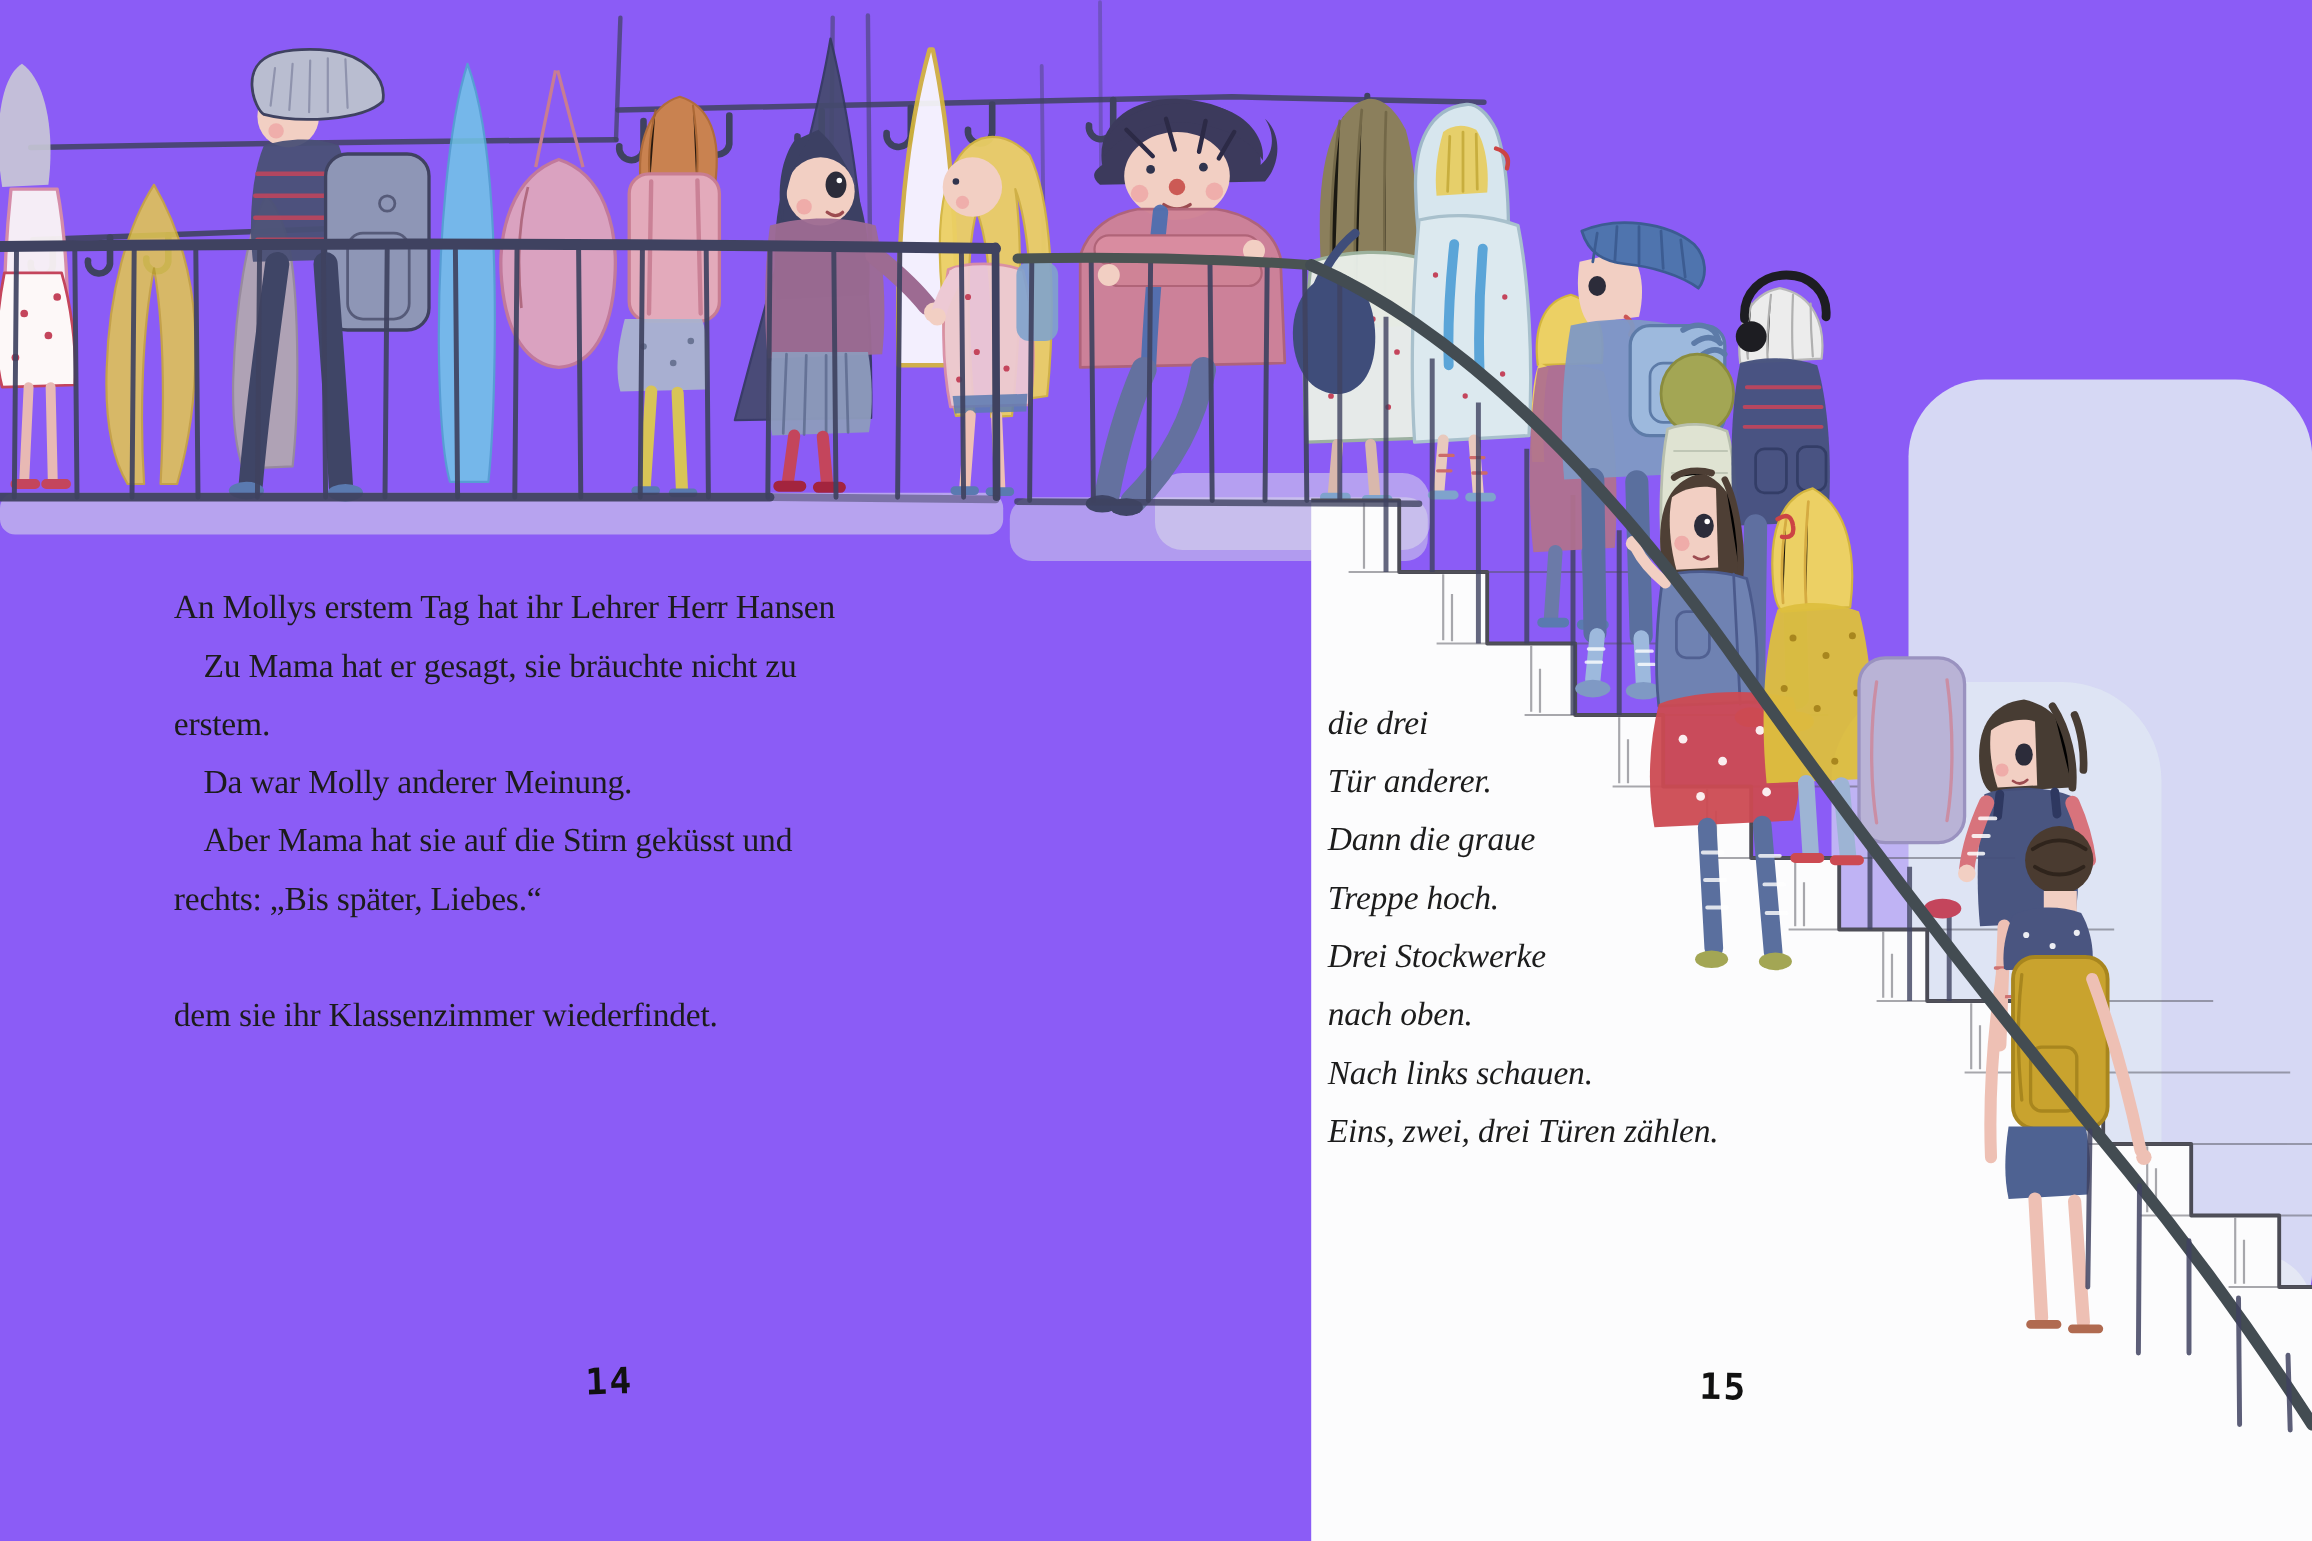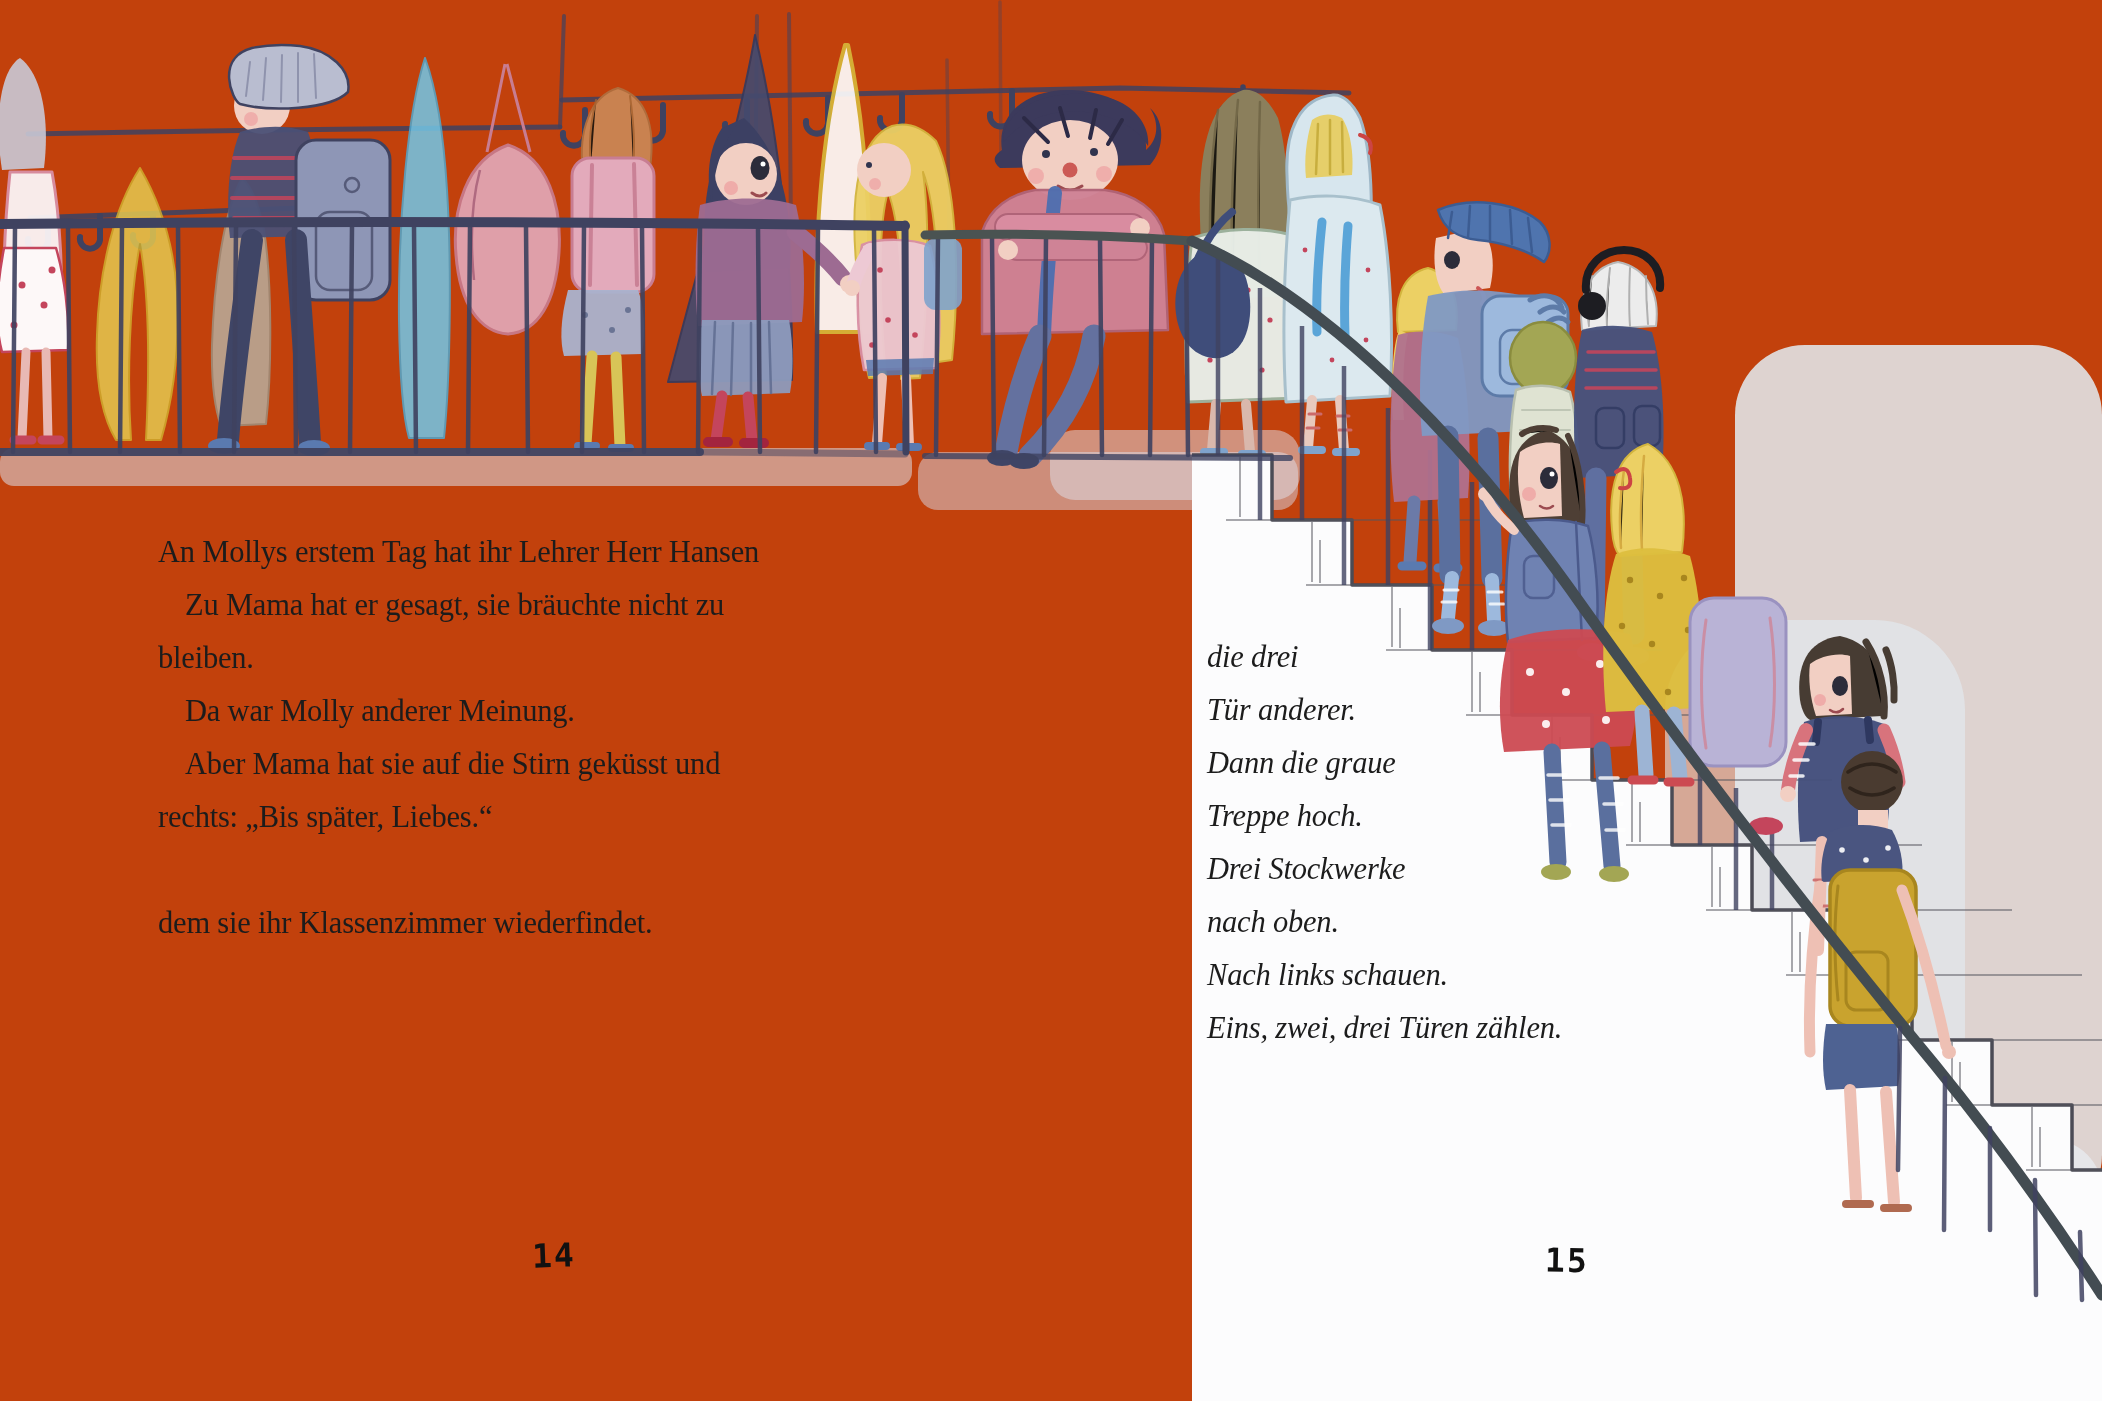--- a/index.html
+++ b/index.html
@@ -1,16 +1,16 @@
 <!DOCTYPE html>
 <html><head>
 <meta charset="utf-8">
 <style>
   html,body{margin:0;padding:0;background:#ffffff;}
-  .spread{position:relative;width:2102px;height:1401px;background:#c2410c;overflow:hidden;
+  .spread{position:relative;width:2102px;height:1401px;background:#8b5cf6;overflow:hidden;
           font-family:"Liberation Serif", serif;}
   .illo{position:absolute;left:0;top:0;width:2102px;height:1401px;display:block;}
   .text-block{position:absolute;color:#1c1c1c;font-size:30.5px;letter-spacing:-0.2px;}
   .text-left{left:158px;top:526px;width:800px;}
   .text-right{left:1207px;top:631px;width:560px;font-style:italic;}
   .line{height:53px;line-height:53px;white-space:pre;}
   .line.indent{padding-left:27px;}
   .pagenum{position:absolute;font-family:"DejaVu Sans Mono", monospace;font-weight:bold;
            font-size:33px;color:#111;letter-spacing:2px;}
   .pagenum.left{left:532px;top:1236px;transform:rotate(-2deg);}
@@ -358,21 +358,21 @@
     <path d="M1192,241 C1340,305 1480,460 1585,610 C1720,800 1840,950 1935,1065 C2000,1145 2060,1230 2102,1295" stroke-width="11" stroke="#434c52"></path>
     <g stroke-width="4.5" opacity="0.85">
       <path d="M1900,1028 L1898,1170 M1945,1078 L1944,1230 M1990,1128 L1990,1230 M2035,1180 L2036,1295 M2080,1232 L2082,1300"></path>
     </g>
   </g>
 </svg>
 
 <div class="text-block text-left">
       <div class="line">An Mollys erstem Tag hat ihr Lehrer Herr Hansen</div>
       <div class="line indent">Zu Mama hat er gesagt, sie bräuchte nicht zu</div>
-      <div class="line">bleiben.</div>
+      <div class="line">erstem.</div>
       <div class="line indent">Da war Molly anderer Meinung.</div>
       <div class="line indent">Aber Mama hat sie auf die Stirn geküsst und</div>
       <div class="line">rechts: „Bis später, Liebes.“</div>
       <div class="line"></div>
       <div class="line">dem sie ihr Klassenzimmer wiederfindet.</div>
     </div>
 
 <div class="text-block text-right">
       <div class="line">die drei</div>
       <div class="line">Tür anderer.</div>

